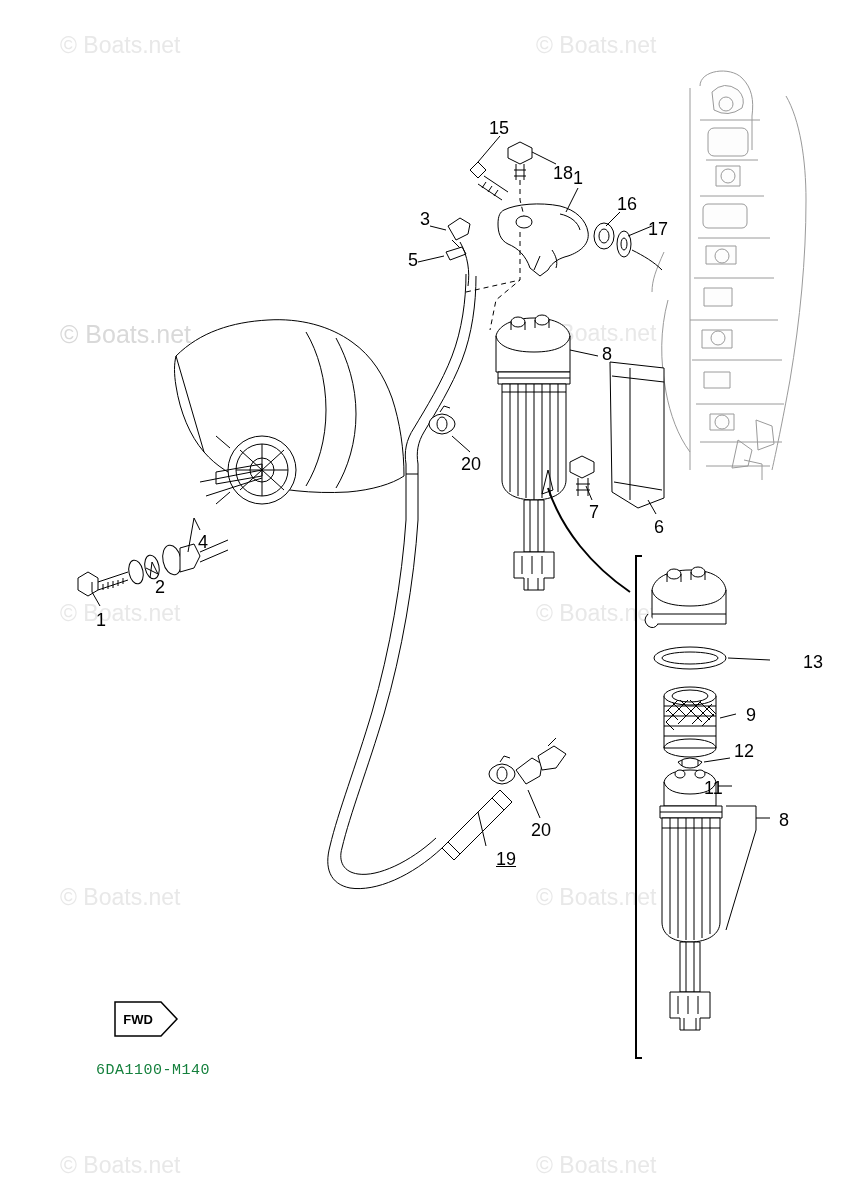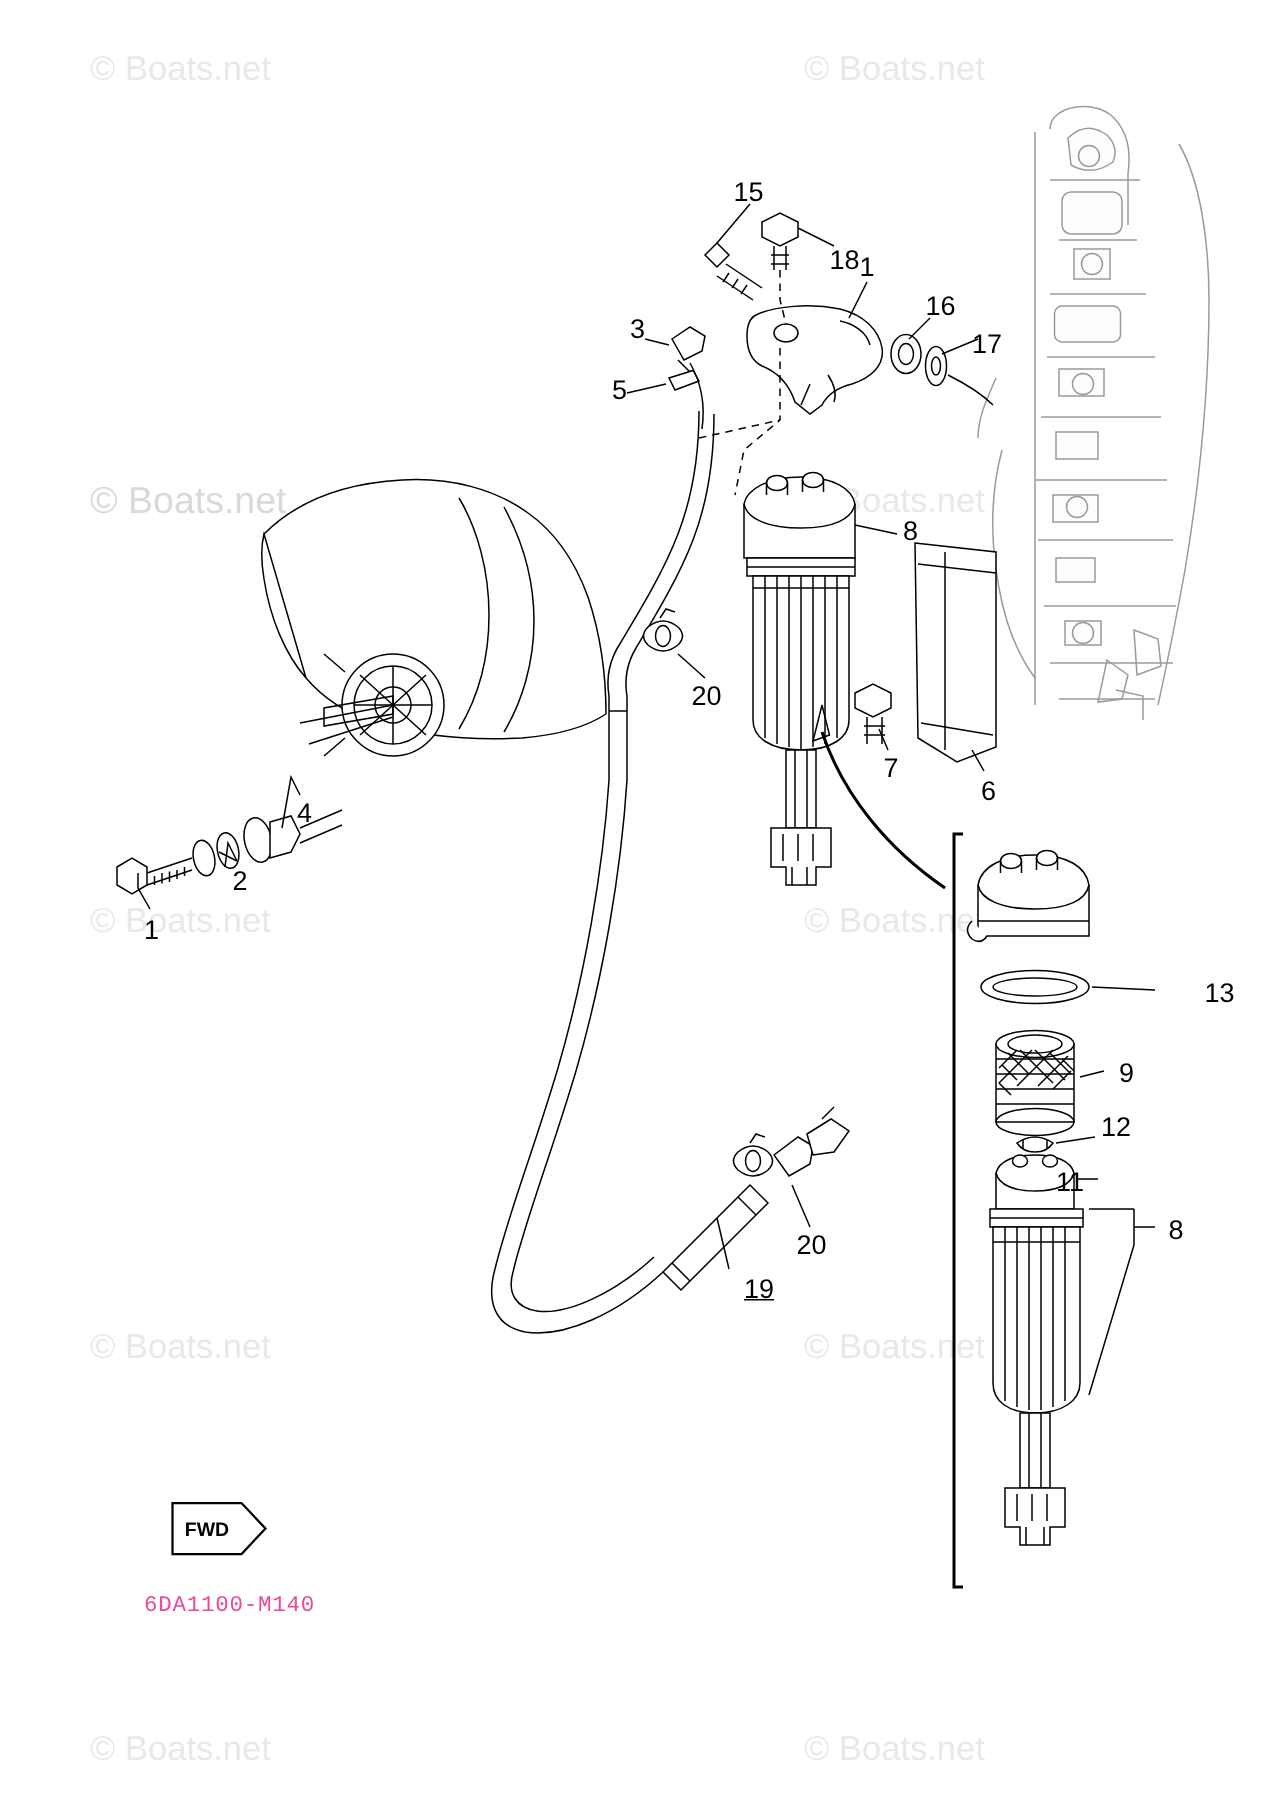--- a/index.html
+++ b/index.html
@@ -34,21 +34,21 @@
     font-family: "Liberation Sans", sans-serif;
     font-size: 18px;
     color: #000000;
     white-space: nowrap;
   }
   .partnum {
     position: absolute;
     font-family: "Liberation Mono", monospace;
     font-size: 15px;
     letter-spacing: 0.5px;
-    color: #ec4899;
+    color: #15803d;
   }
   .footer {
     position: absolute;
     left: 0;
     right: 0;
     bottom: 18px;
     text-align: center;
     font-family: "Liberation Mono", monospace;
     font-size: 16px;
     color: #1a1a1a;

